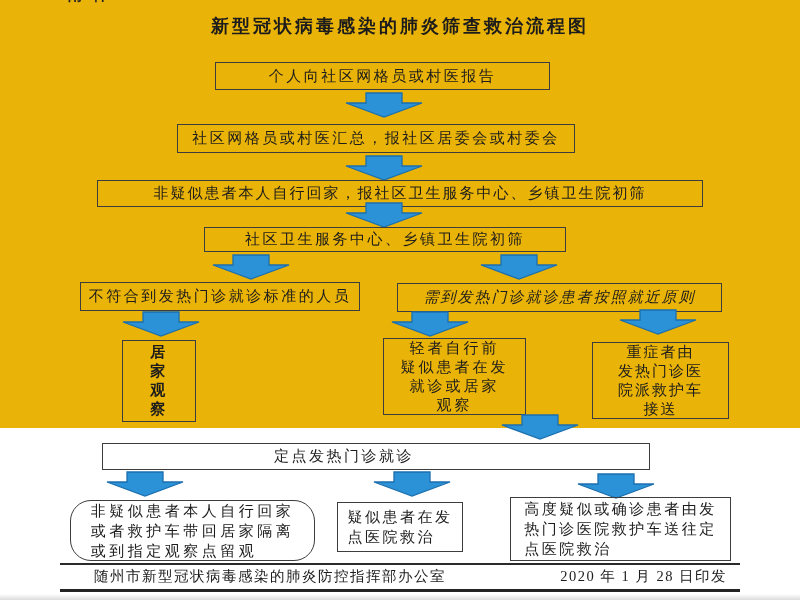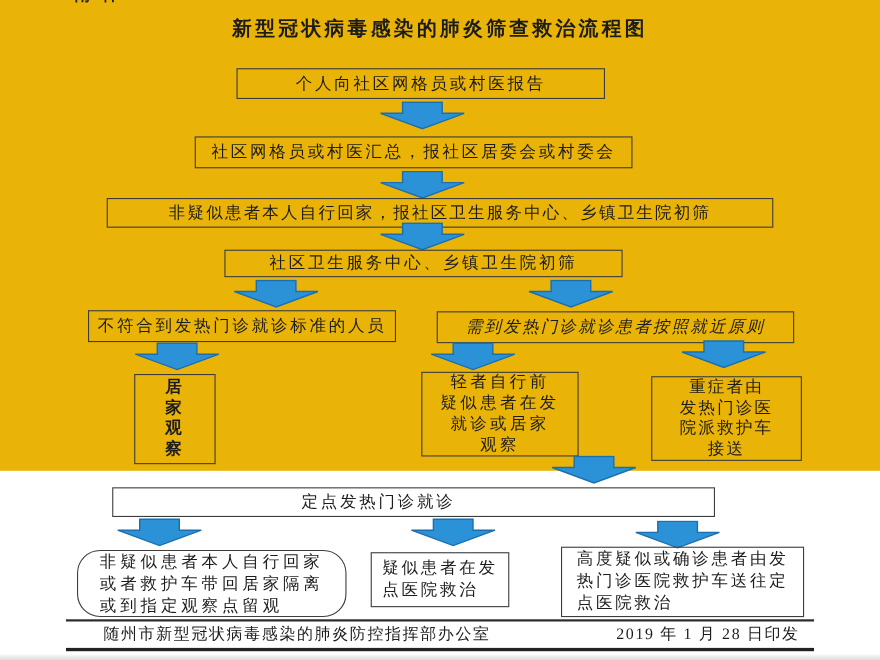--- a/index.html
+++ b/index.html
@@ -159,18 +159,18 @@
 或到指定观察点留观</div>
   <div class="fbox multiline b-sus">疑似患者在发
 点医院救治</div>
   <div class="fbox multiline b-conf">高度疑似或确诊患者由发
 热门诊医院救护车送往定
 点医院救治</div>
 
   <div class="footer-line1"></div>
   <div class="footer-row">
     <span>随州市新型冠状病毒感染的肺炎防控指挥部办公室</span>
-    <span>2019 年 1 月 28 日印发</span>
+    <span>2020 年 1 月 28 日印发</span>
   </div>
   <div class="footer-line2"></div>
   <div class="scan-edge"></div>
 
 </div>
 
 </body></html>

